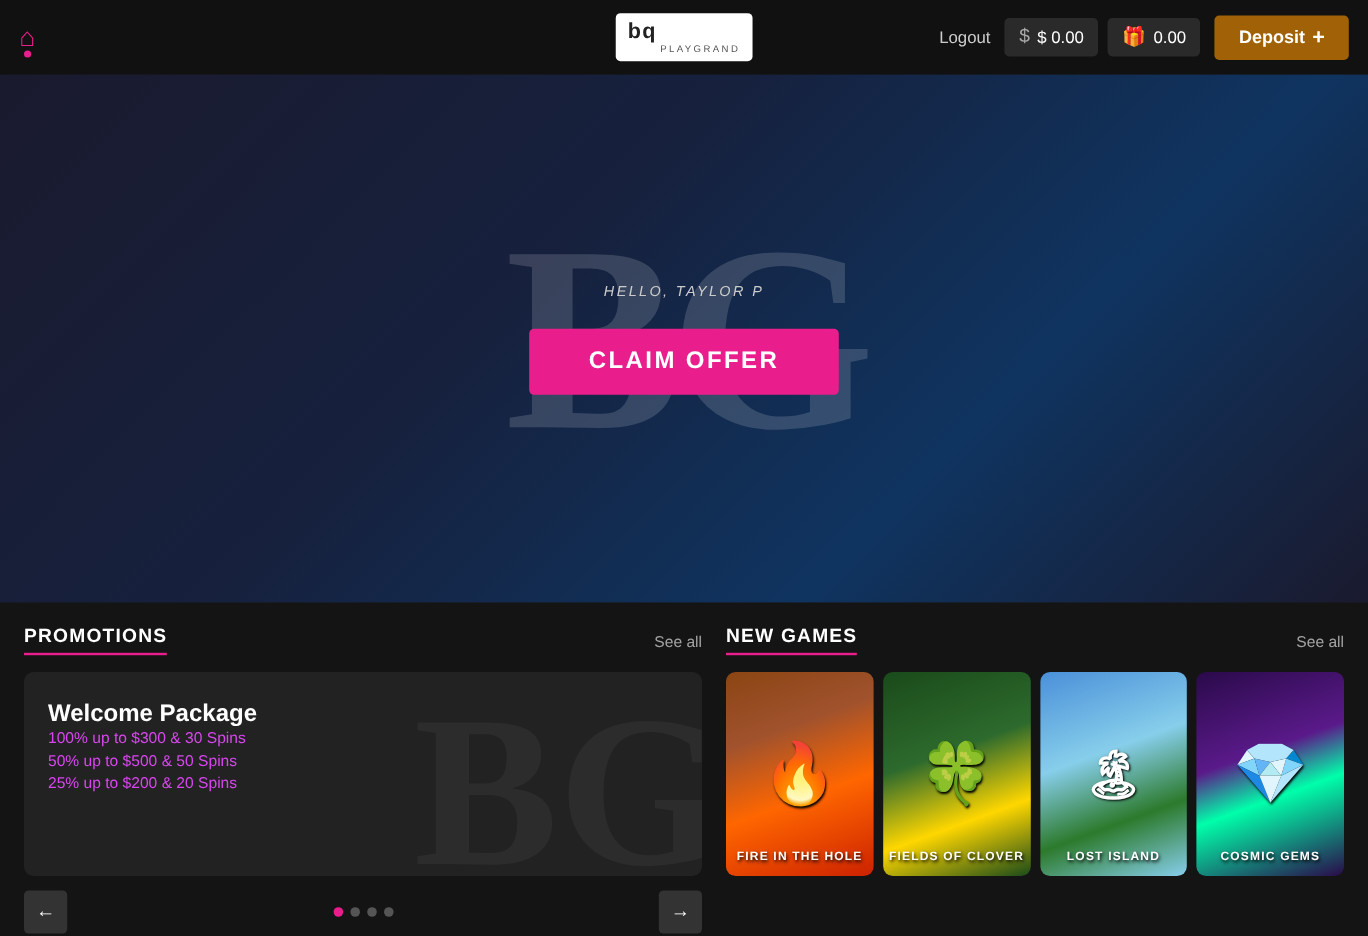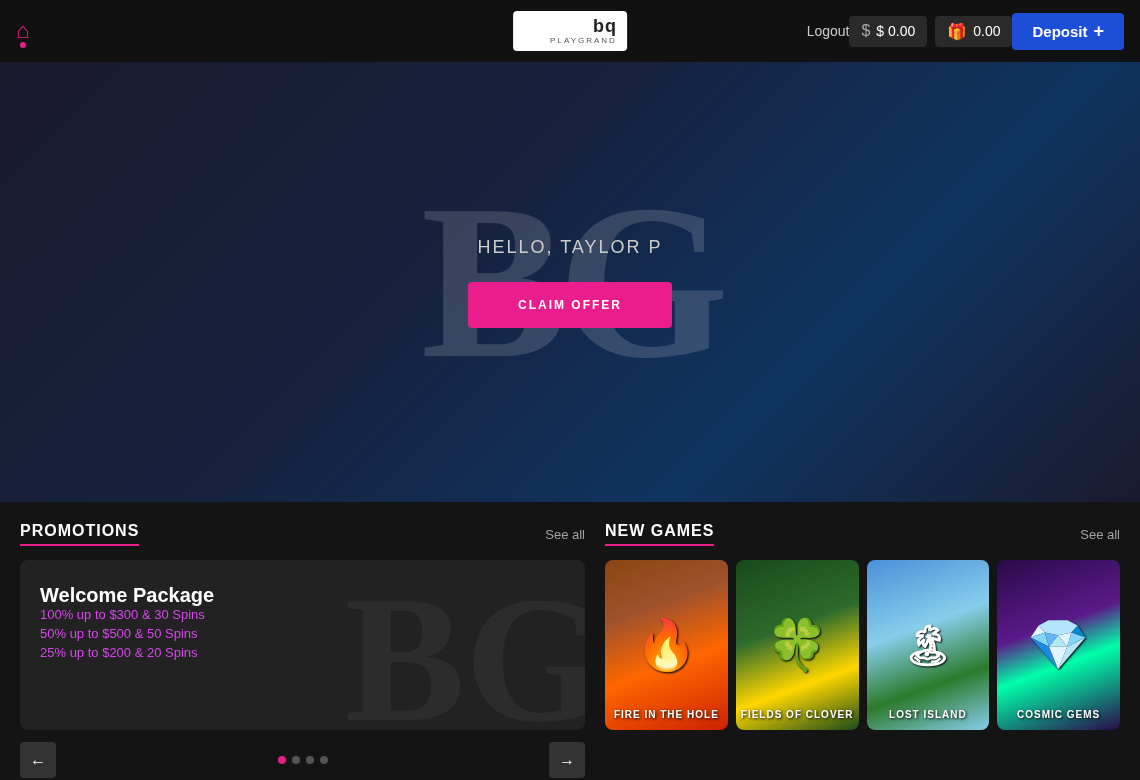--- a/index.html
+++ b/index.html
@@ -29,21 +29,21 @@
       position: absolute;
       left: 50%;
       transform: translateX(-50%);
     }
     .logo-box {
       background: #fff;
       border-radius: 4px;
       padding: 6px 10px;
       display: flex;
       flex-direction: column;
-      align-items: flex-end;
+      align-items: flex-start;
       line-height: 1;
     }
     .logo-box .logo-text {
       font-size: 18px;
       font-weight: 900;
       color: #222;
       letter-spacing: 1px;
     }
     .logo-box .logo-sub {
       font-size: 8px;
@@ -79,21 +79,21 @@
       color: #ccc;
       text-decoration: none;
       font-size: 15px;
       cursor: pointer;
       transition: color 0.2s;
     }
     .header-right {
       margin-left: auto;
       display: flex;
       align-items: center;
-      gap: 0;
+      gap: 12px;
     }
     .logout-btn {
       color: #ccc;
       font-size: 14px;
       cursor: pointer;
       background: none;
       border: none;
       color: #ccc;
     }
     .balance-group {
@@ -108,21 +108,21 @@
       align-items: center;
       gap: 6px;
       font-size: 14px;
       color: #fff;
     }
     .balance-pill .pill-icon {
       color: #aaa;
       font-size: 16px;
     }
     .deposit-btn {
-      background: #1d4ed8;
+      background: #a16207;
       color: #fff;
       border: none;
       border-radius: 4px;
       padding: 8px 20px;
       font-size: 15px;
       font-weight: bold;
       cursor: pointer;
       display: flex;
       align-items: center;
       gap: 6px;
@@ -156,24 +156,25 @@
       letter-spacing: -10px;
       user-select: none;
       line-height: 1;
       font-family: serif;
     }
     .hero-content {
       position: relative;
       z-index: 2;
     }
     .hero-greeting {
-      font-size: 18px;
+      font-size: 12px;
       color: #ccc;
       letter-spacing: 2px;
       margin-bottom: 24px;
+      font-style: italic;
     }
     .hero-title {
       font-size: 52px;
       font-weight: 900;
       color: #fff;
       line-height: 1.1;
       text-transform: uppercase;
       font-family: Georgia, serif;
       margin-bottom: 20px;
       max-width: 700px;
@@ -182,21 +183,21 @@
       font-size: 12px;
       color: #888;
       margin-bottom: 30px;
     }
     .claim-btn {
       background: #e91e8c;
       color: #fff;
       border: none;
       border-radius: 4px;
       padding: 16px 50px;
-      font-size: 12px;
+      font-size: 20px;
       font-weight: 900;
       letter-spacing: 2px;
       cursor: pointer;
       text-transform: uppercase;
     }
 
     
     .bottom-area {
       display: flex;
       gap: 0;

